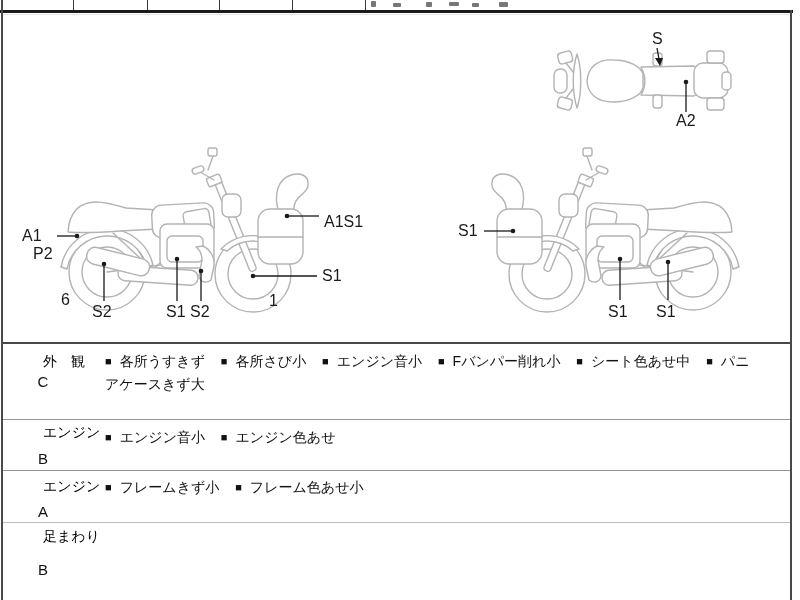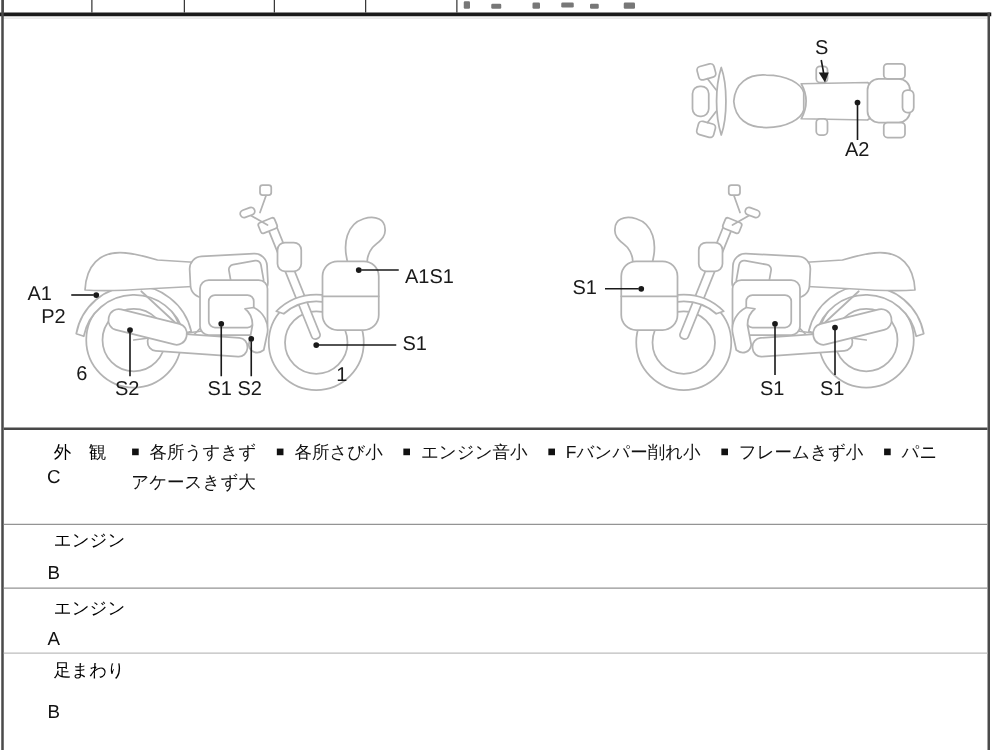--- a/index.html
+++ b/index.html
@@ -171,26 +171,34 @@
   <div class="abs divg" style="top:470px"></div>
   <div class="abs divl"></div>
 
   <div class="abs cat" style="left:18px;top:353px">外　観</div>
   <div class="abs grade" style="left:18px;top:373px">C</div>
   <div class="abs items" style="left:105px;top:350px">
     <span class="it"><span class="b">■</span><span>各所うすきず</span></span>
     <span class="it"><span class="b">■</span><span>各所さび小</span></span>
     <span class="it"><span class="b">■</span><span>エンジン音小</span></span>
     <span class="it"><span class="b">■</span><span>Fバンパー削れ小</span></span>
-    <span class="it"><span class="b">■</span><span>フレームきず小</span></span>
+    <span class="it"><span class="b">■</span><span>シート色あせ中</span></span>
     <span class="it"><span class="b">■</span><span>パニアケースきず大</span></span>
   </div>
 
   <div class="abs cat" style="left:18px;top:424px">エンジン</div>
   <div class="abs grade" style="left:18px;top:450px">B</div>
+  <div class="abs items" style="left:105px;top:426px">
+    <span class="it"><span class="b">■</span><span>エンジン音小</span></span>
+    <span class="it"><span class="b">■</span><span>エンジン色あせ</span></span>
+  </div>
 
   <div class="abs cat" style="left:18px;top:478px">エンジン</div>
   <div class="abs grade" style="left:18px;top:503px">A</div>
+  <div class="abs items" style="left:105px;top:476px">
+    <span class="it"><span class="b">■</span><span>フレームきず小</span></span>
+    <span class="it"><span class="b">■</span><span>フレーム色あせ小</span></span>
+  </div>
 
   <div class="abs cat" style="left:18px;top:528px">足まわり</div>
   <div class="abs grade" style="left:18px;top:561px">B</div>
 
 </div>
 
 </body></html>

